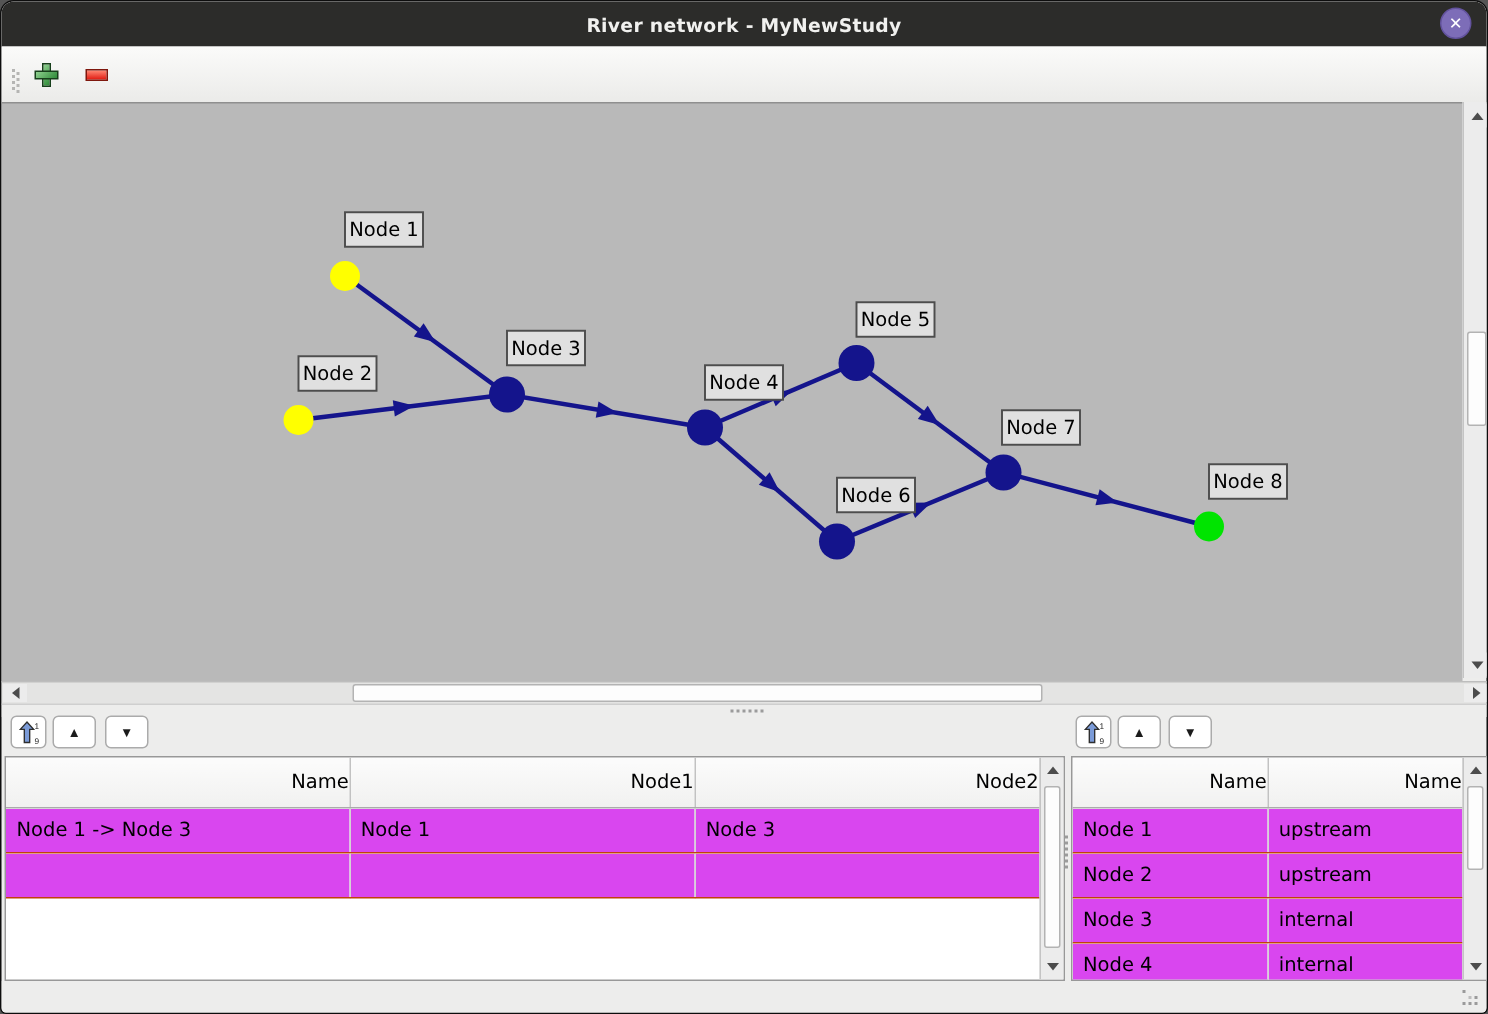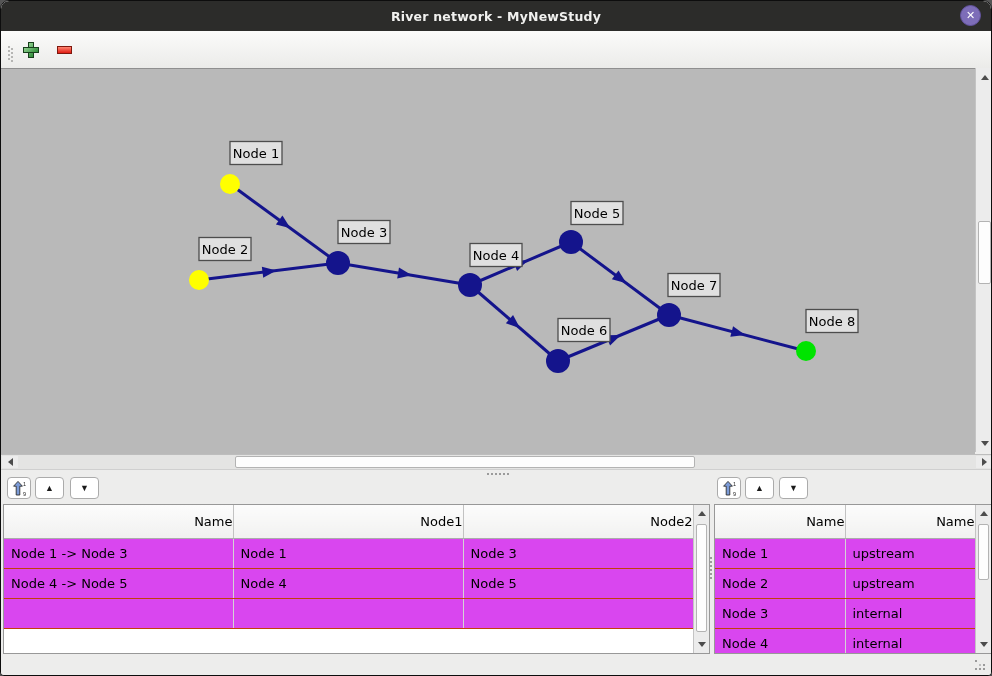--- a/index.html
+++ b/index.html
@@ -199,25 +199,20 @@
             <th>Node2</th>
           </tr>
         </thead>
         <tbody>
           <tr>
             <td>Node 1 -&gt; Node 3</td>
             <td>Node 1</td>
             <td>Node 3</td>
           </tr>
           <tr>
-            <td>Node 4 -&gt; Node 5</td>
-            <td>Node 4</td>
-            <td>Node 5</td>
-          </tr>
-          <tr>
             <td>&nbsp;</td>
             <td>&nbsp;</td>
             <td>&nbsp;</td>
           </tr>
         </tbody>
       </table>
     <div class="tscroll">
       <span class="sbtn" style="left:1px;top:1px;width:13px;height:15px;">
           <span class="tri-up"></span>
         </span>

